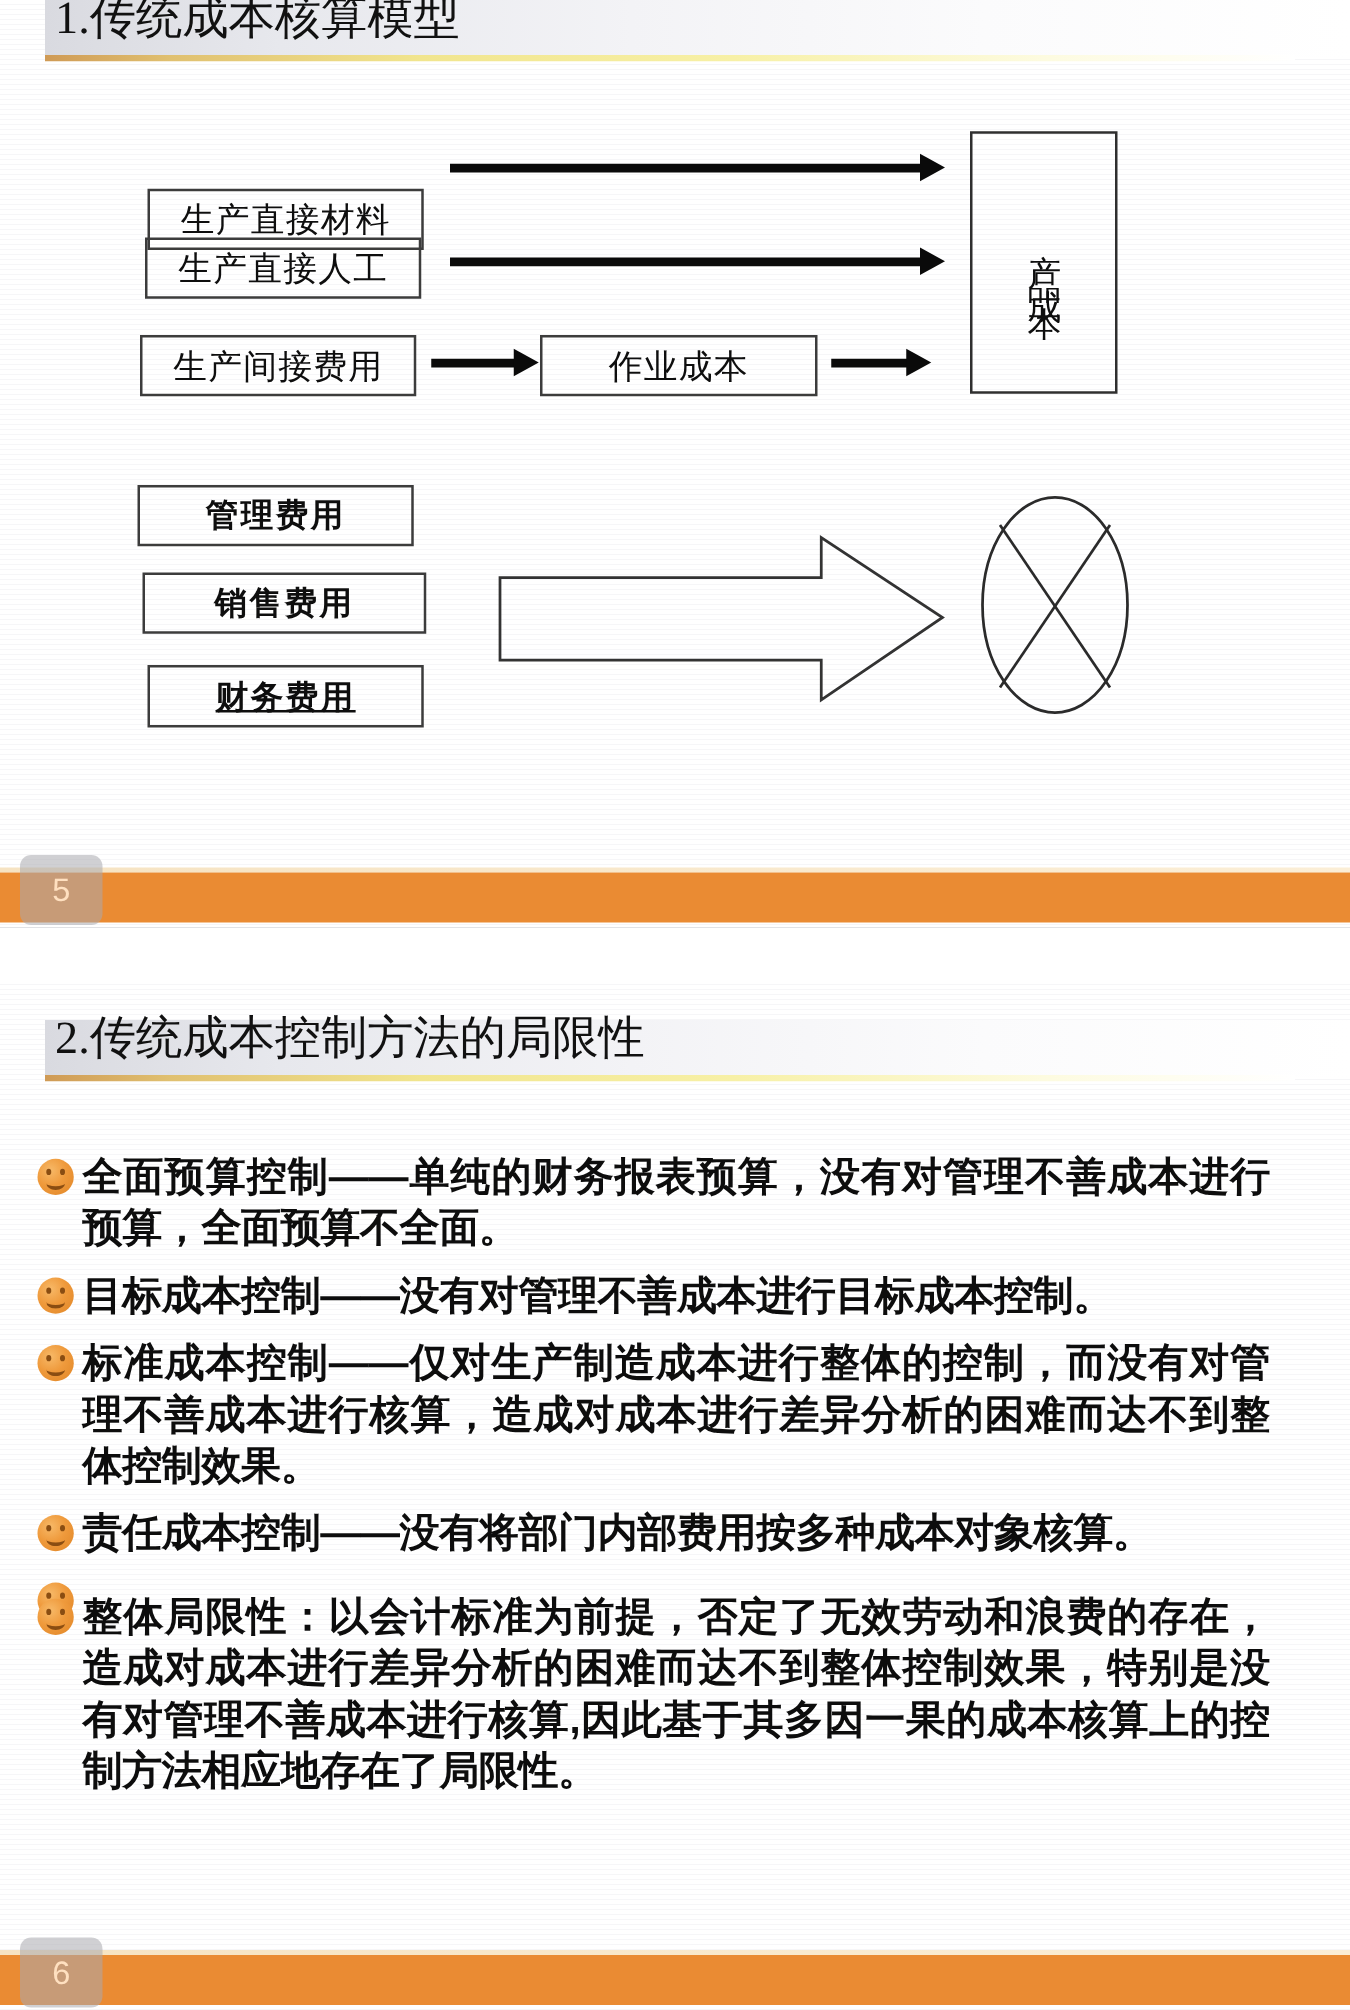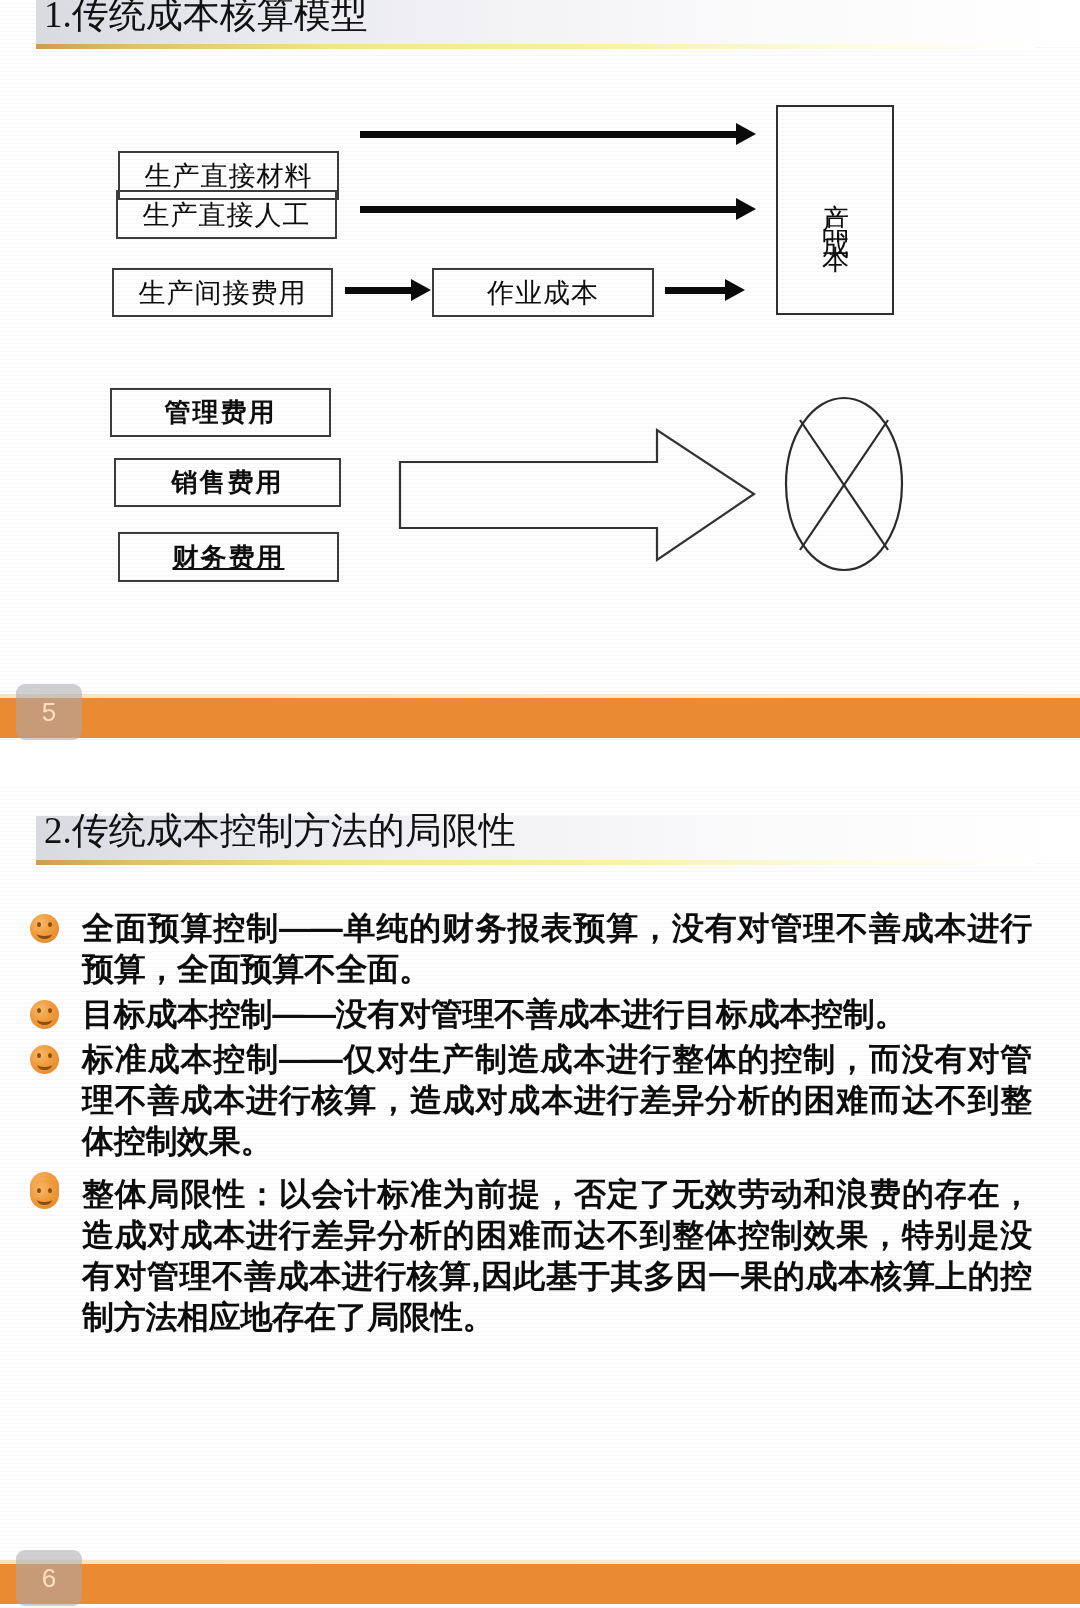--- a/index.html
+++ b/index.html
@@ -73,21 +73,21 @@
   .page-badge{
     position:absolute;width:66px;height:56px;border-radius:9px;
     background:rgba(170,170,175,0.55);
     color:#ffe0c0;font-size:26px;
     display:flex;align-items:center;justify-content:center;
     font-family:"Liberation Sans","DejaVu Sans",sans-serif;
   }
 
   
   .bullets{position:absolute;left:0;top:0;width:1080px;}
-  .bullet{position:relative;display:flex;align-items:flex-start;margin:0 0 4px 0;padding-left:44px;}
+  .bullet{position:relative;display:flex;align-items:flex-start;margin:13px 0 4px 0;padding-left:28px;}
   .smiley{
     position:absolute;left:30px;top:6px;
     width:29px;height:29px;border-radius:50%;
     background:radial-gradient(circle at 36% 32%,#f7b968 0%,#ef9a3c 45%,#e08526 100%);
     flex:0 0 auto;
   }
   .smiley::before{
     content:"";position:absolute;left:7px;top:8px;width:4px;height:5px;border-radius:50%;
     background:#8a4d12;box-shadow:11px 0 0 #8a4d12;
   }
@@ -200,20 +200,21 @@
         <div class="btext" style="width:950px;">目标成本控制——没有对管理不善成本进行目标成本控制。</div>
       </div>
 
       <div class="bullet">
         <span class="smiley"></span>
         <div class="btext" style="width:950px;">标准成本控制——仅对生产制造成本进行整体的控制，而没有对管理不善成本进行核算，造成对成本进行差异分析的困难而达不到整体控制效果。</div>
       </div>
 
       <div class="bullet">
         <span class="smiley"></span>
+        <div class="btext" style="width:950px;">责任成本控制——没有将部门内部费用按多种成本对象核算。</div>
       </div>
 
       <div class="bullet">
         <span class="smiley"></span>
       </div>
 
       <div class="bullet">
         <span class="smiley"></span>
         <div class="btext" style="width:950px;">整体局限性：以会计标准为前提，否定了无效劳动和浪费的存在，造成对成本进行差异分析的困难而达不到整体控制效果，特别是没有对管理不善成本进行核算,因此基于其多因一果的成本核算上的控制方法相应地存在了局限性。</div>
       </div>

